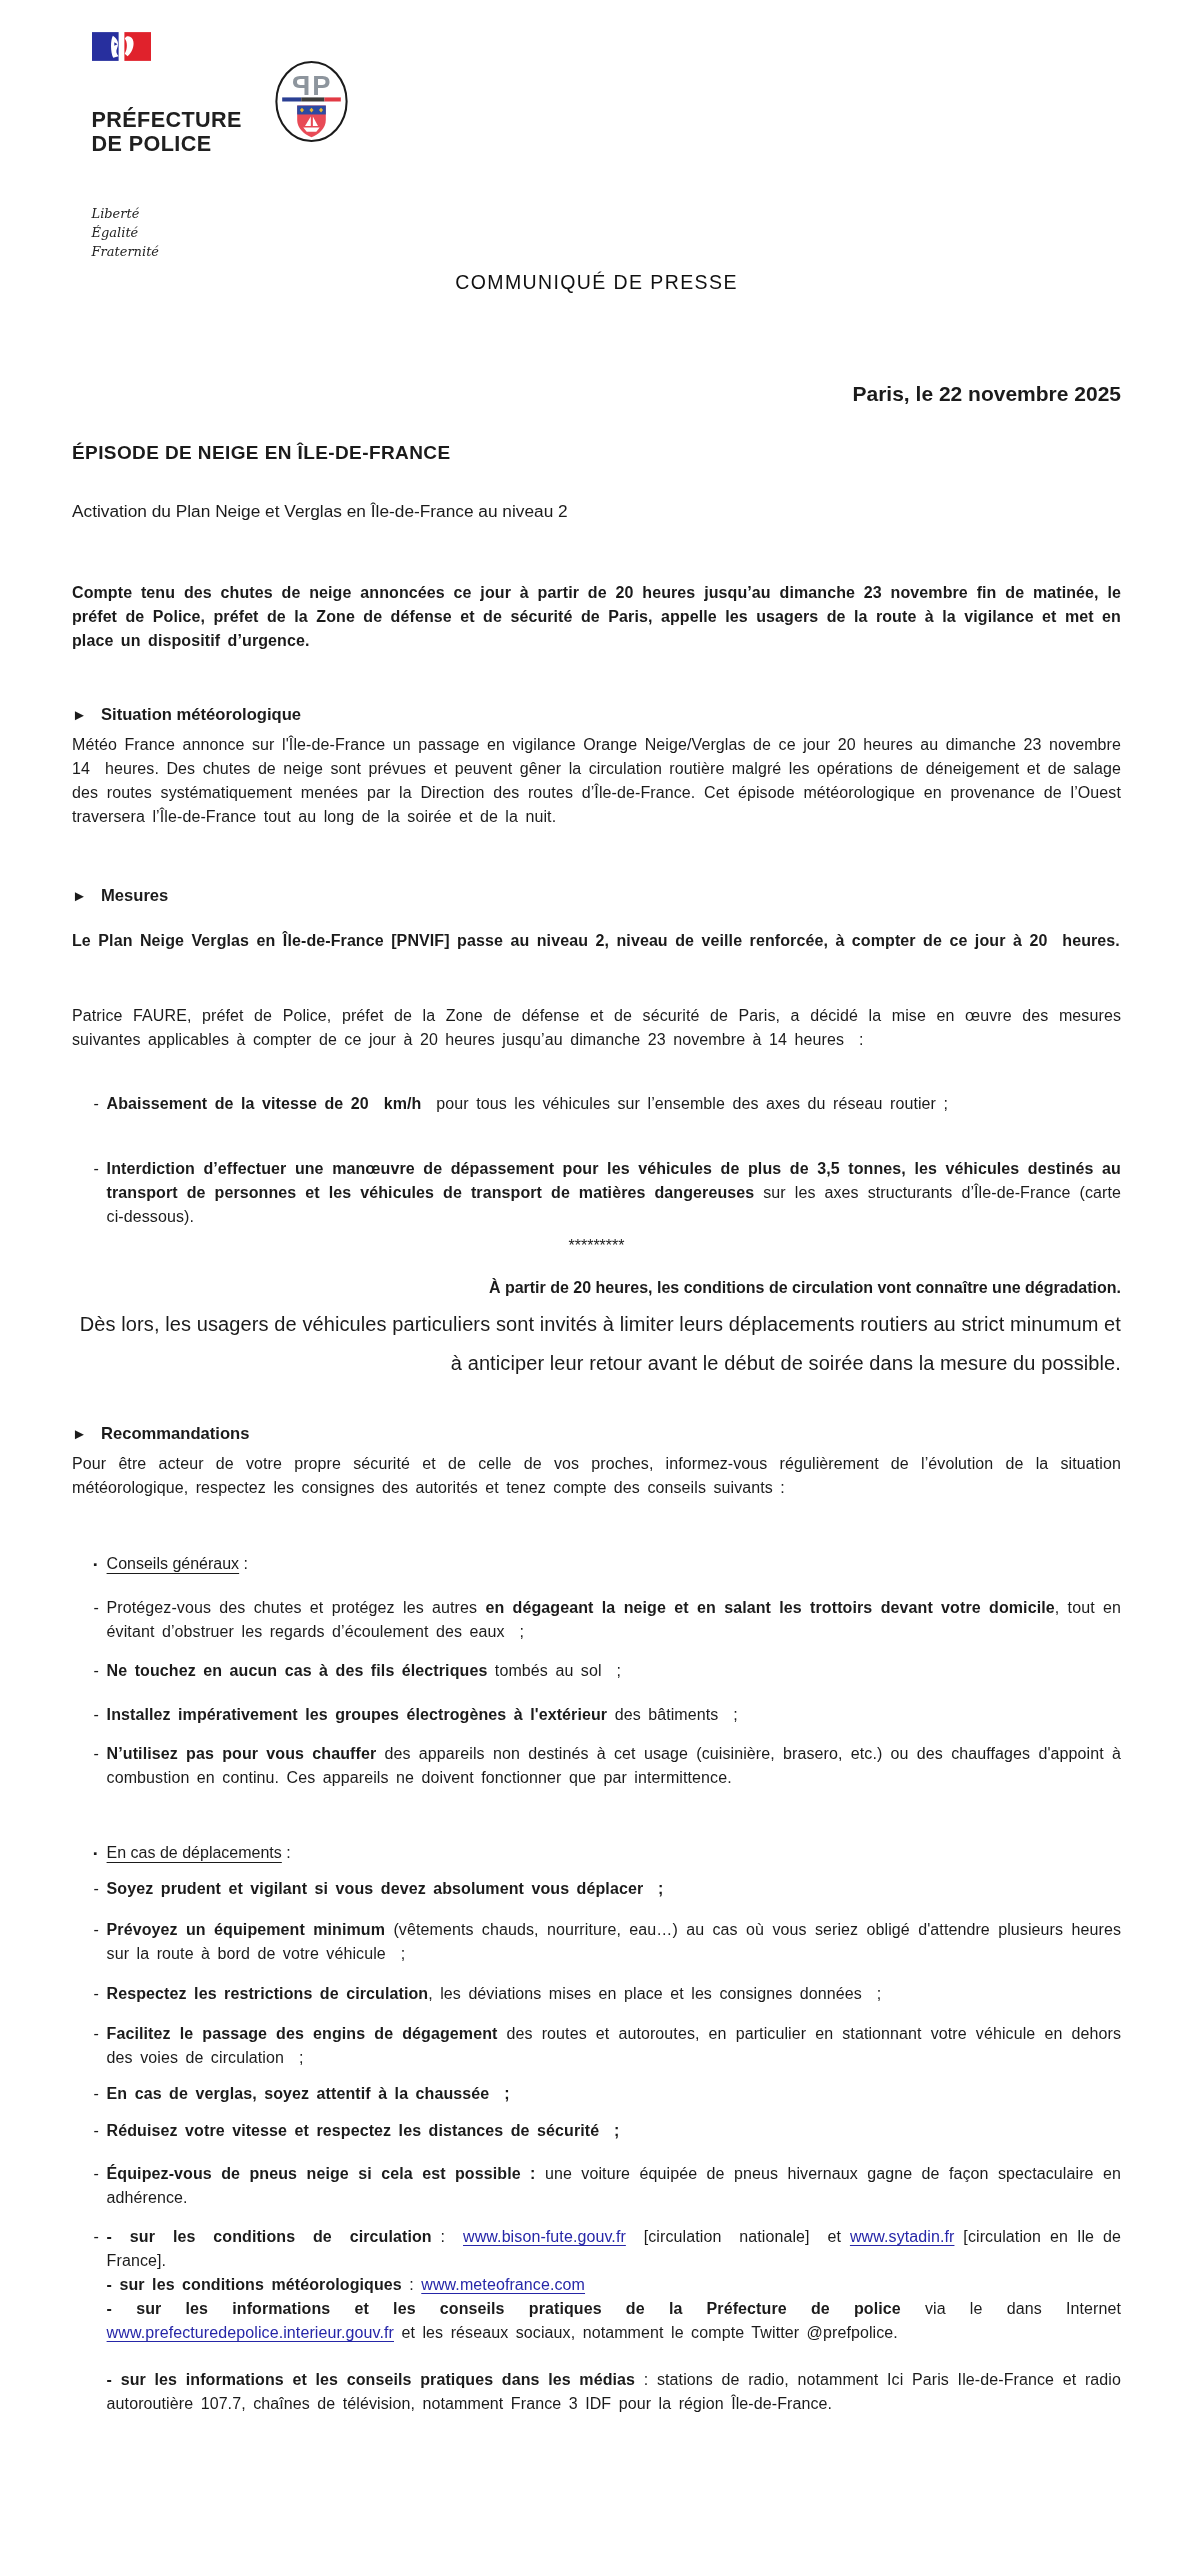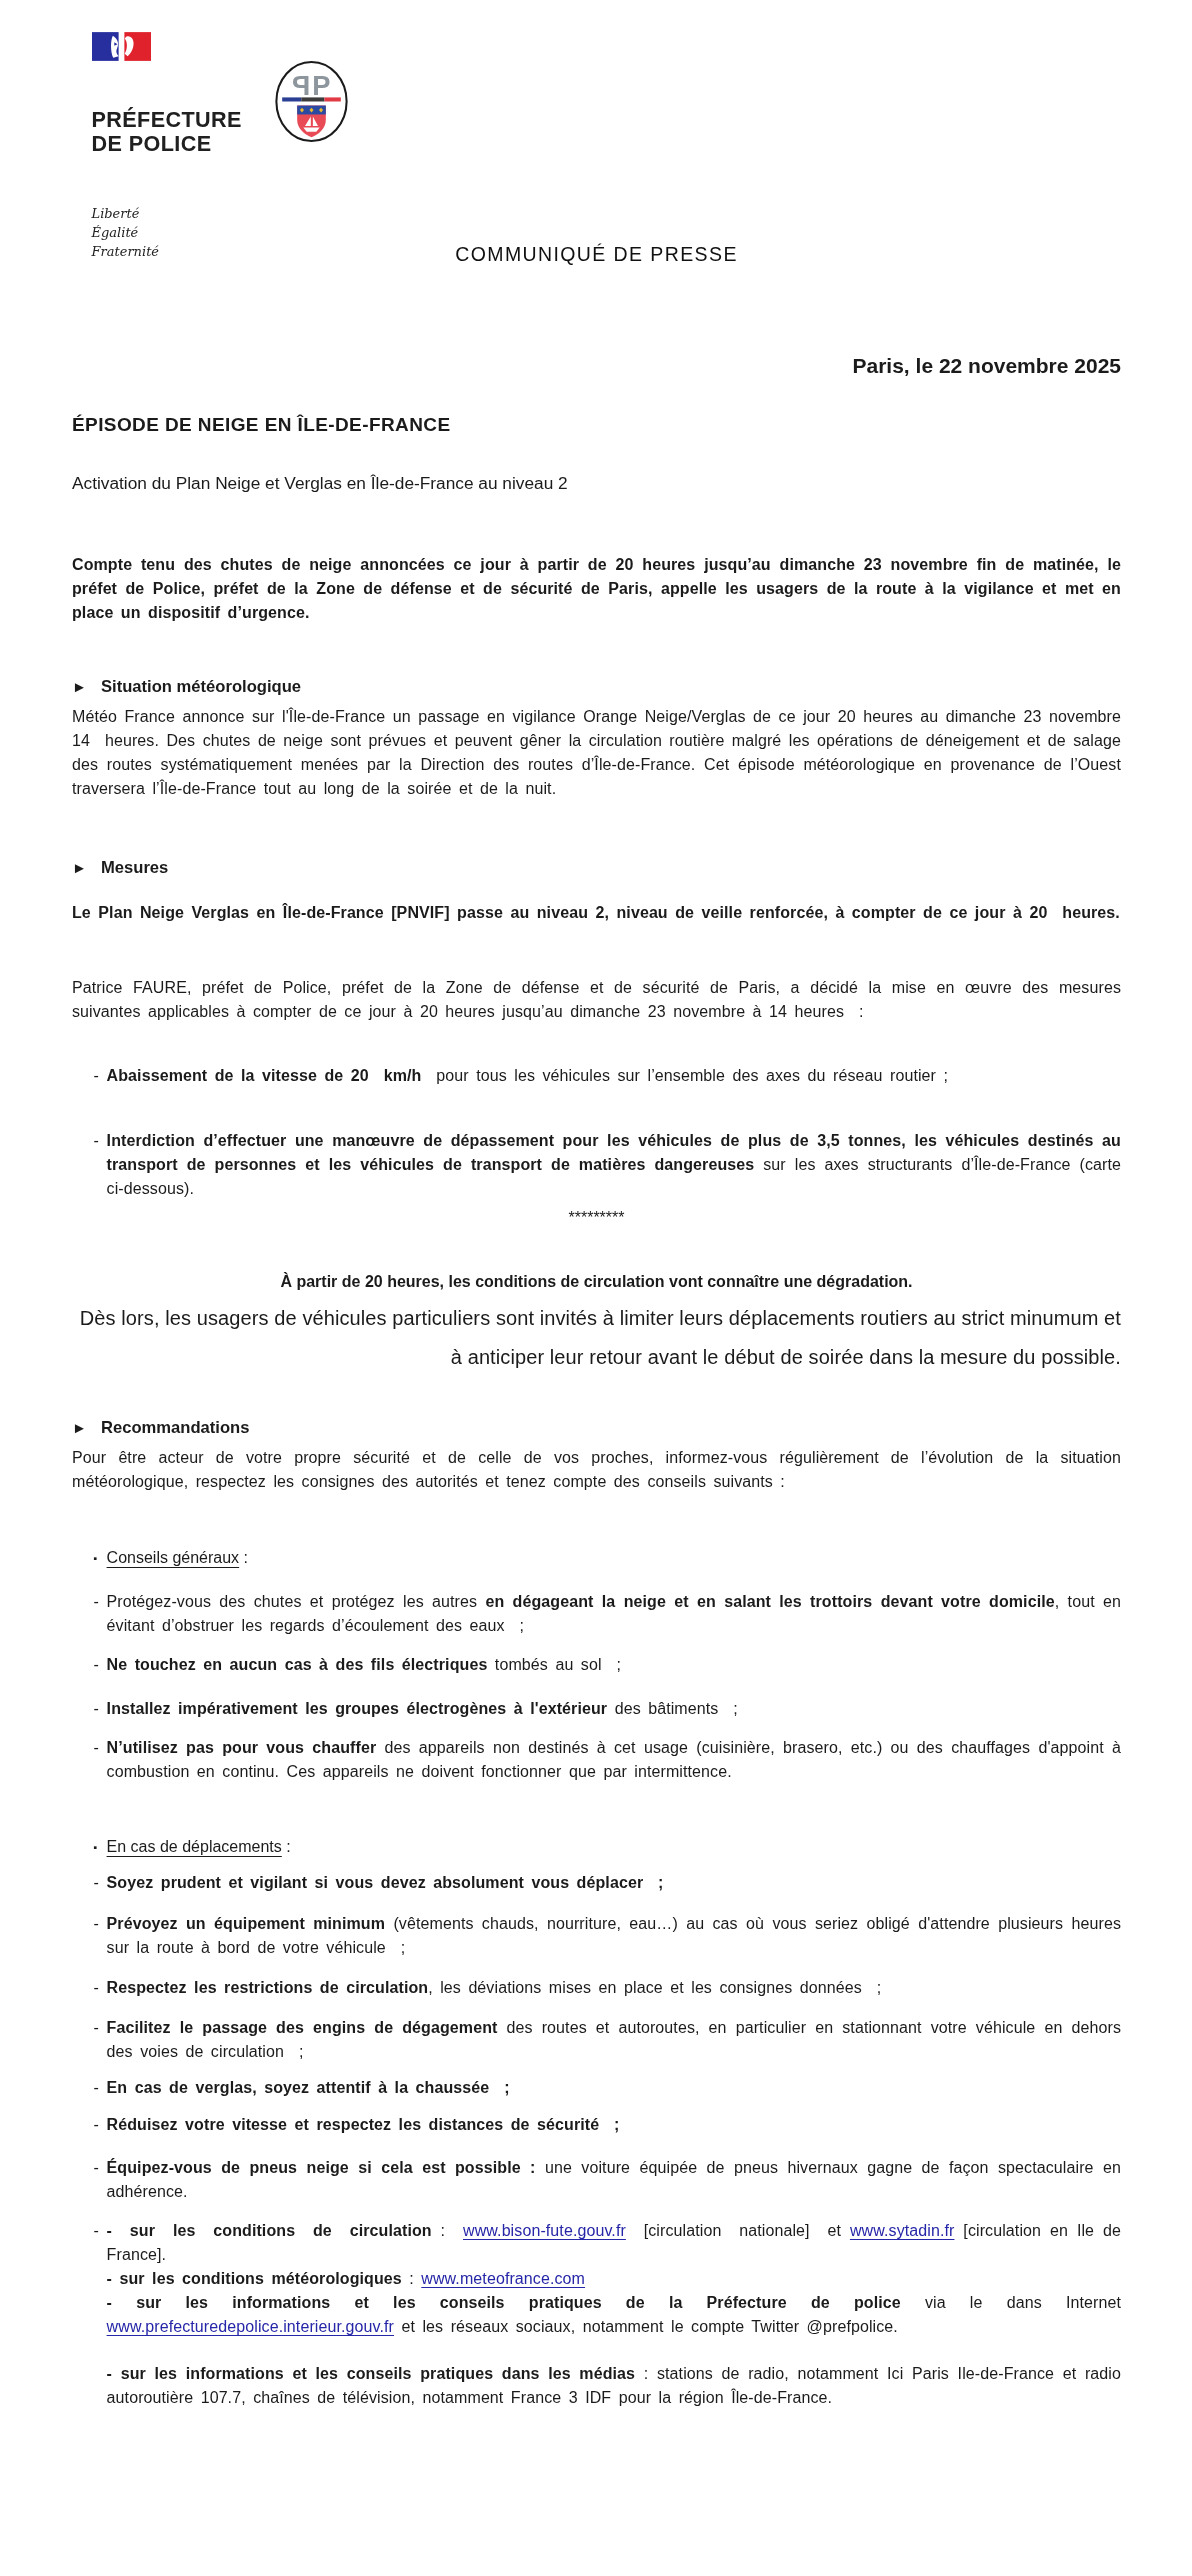--- a/index.html
+++ b/index.html
@@ -13,37 +13,37 @@
 
   
   .hdr{display:flex;align-items:flex-start;padding-left:19.5px;height:141px;}
   .hdr-left{display:flex;flex-direction:column;width:166px;gap:40px;}
   .flag-svg{width:59px;height:29px;display:block;}
   .agency{font-weight:bold;font-size:21.6px;line-height:24px;letter-spacing:0.4px;margin-top:7.2px;color:#202020;}
   .motto{font-family:"DejaVu Serif",serif;font-style:italic;font-size:13px;line-height:19px;margin-top:8px;color:#222;}
   .badge-svg{width:75px;height:85px;display:block;margin-left:16px;margin-top:27px;}
 
   
-  .masthead-title{margin-top:69px;text-align:center;font-size:19.5px;letter-spacing:1.4px;line-height:24px;color:#111;}
+  .masthead-title{margin-top:97px;text-align:center;font-size:19.5px;letter-spacing:1.4px;line-height:24px;color:#111;}
   .dateline{margin-top:88px;text-align:right;font-weight:bold;font-size:21px;line-height:24px;}
   .headline{margin:34px 0 0 0;font-size:19px;font-weight:bold;letter-spacing:0.4px;line-height:26px;}
   .subtitle{margin-top:33px;font-size:17.3px;line-height:24.5px;}
 
   
   .pre{white-space:pre-wrap;}
   .bp{font-size:16px;line-height:24px;letter-spacing:0.1px;word-spacing:2.9px;margin:0;}
   .just{text-align:justify;}
   .bold{font-weight:bold;}
   b{font-weight:bold;}
   .lead{margin-top:57px;min-height:71px;}
   .sec-heading{font-size:16.6px;font-weight:bold;line-height:26px;}
   .sec-heading .arrow{display:inline-block;width:29px;font-size:15px;}
   .sec-label{text-underline-offset:3.6px;text-decoration-thickness:1.4px;}
   .sep{ text-align:center;font-size:16px;line-height:24px;}
-  .alert1{margin-top:40px;text-align:center;font-weight:bold;font-size:16px;line-height:24px;}
+  .alert1{margin-top:18px;text-align:right;font-weight:bold;font-size:16px;line-height:24px;}
   .alert2{margin-top:5px;min-height:78px;text-align:right;font-weight:normal;font-size:20px;line-height:39px;letter-spacing:0.1px;}
 
   
   .li{display:flex;padding-left:21.6px;font-size:16px;line-height:24px;letter-spacing:0.1px;word-spacing:2.9px;}
   .li .marker{flex:0 0 13px;}
   .li .content{flex:1;}
   .sq-row{display:flex;padding-left:21.6px;font-size:16px;line-height:24px;}
   .sq-row .marker{flex:0 0 13px;font-size:10.8px;}
   .sq-label{text-decoration:underline;text-underline-offset:3.6px;text-decoration-thickness:1.1px;}
   a.doclink{color:#2626a8;text-decoration:underline;text-underline-offset:2.9px;cursor:pointer;}

